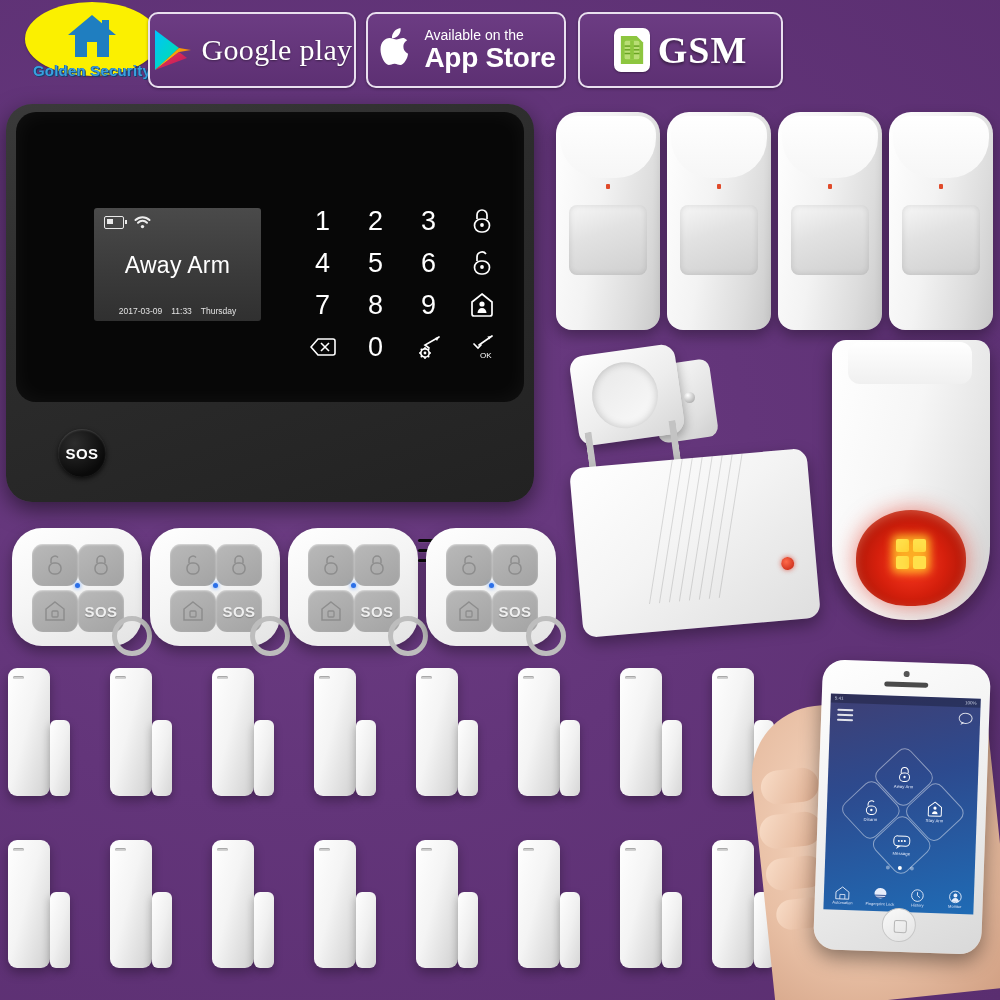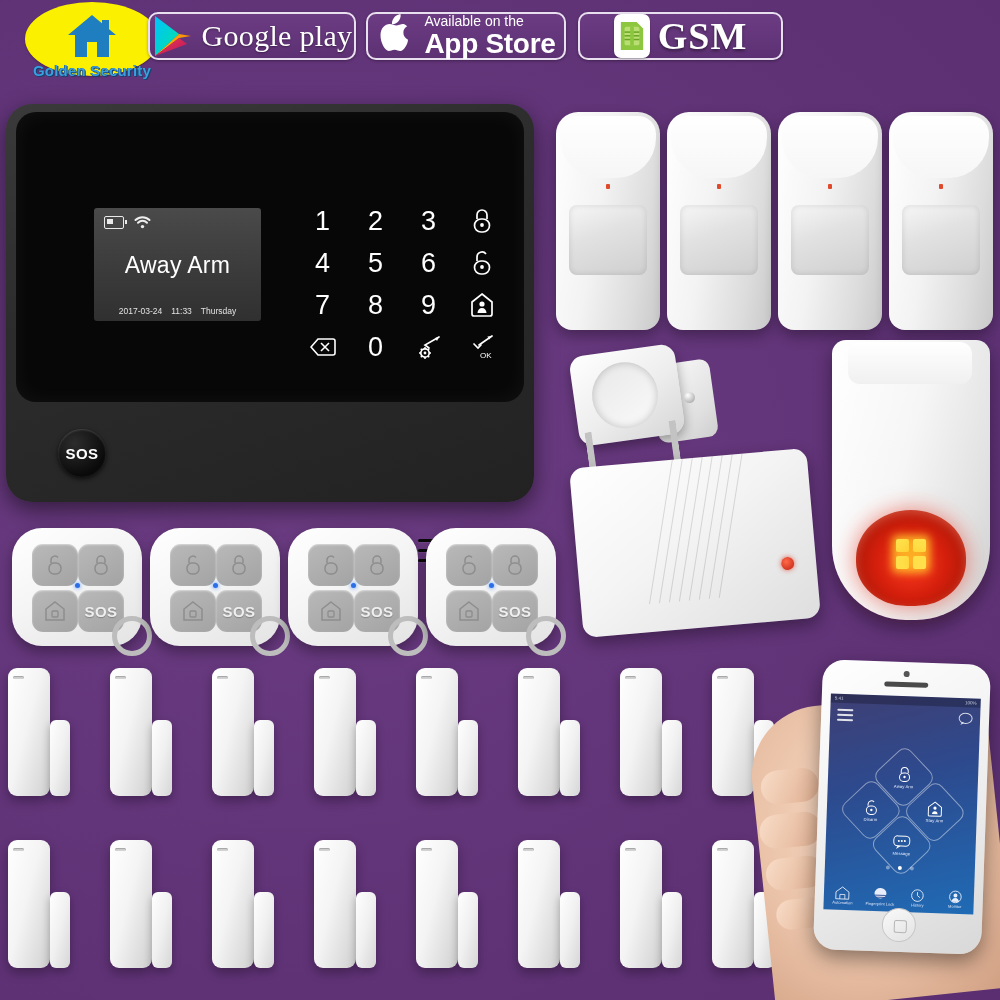--- a/index.html
+++ b/index.html
@@ -9,21 +9,21 @@
     background:#63357a;
   }
   #stage{position:relative;width:1000px;height:1000px;
     background:
       radial-gradient(ellipse at 30% 45%, #6d3d84 0%, #63357a 45%, #5a2e70 100%);
     overflow:hidden;}
 
   
   .badgebar{position:absolute;left:0;top:0;width:1000px;height:92px;z-index:40;}
   .badge{
-    position:absolute;top:12px;height:48px;
+    position:absolute;top:12px;height:76px;
     border:2px solid #e9e0ef;border-radius:10px;
     background:linear-gradient(180deg,#6c3c83 0%,#5d3073 100%);
     box-shadow:0 1px 3px rgba(0,0,0,.35);
     display:flex;align-items:center;justify-content:center;gap:8px;
     box-sizing:border-box;
   }
   .badge-gp{left:148px;width:208px;}
   .badge-as{left:366px;width:200px;}
   .badge-gsm{left:578px;width:205px;}
   .badge-wifi{left:793px;width:200px;}
@@ -284,21 +284,21 @@
               <i class="batt-fill"></i>
             </span>
           <svg width="17" height="13" viewBox="0 0 17 13">
             <path d="M1.5 4a10 10 0 0114 0" stroke="#eee" stroke-width="2" fill="none" stroke-linecap="round"></path>
             <path d="M4 6.7a6.4 6.4 0 019 0" stroke="#eee" stroke-width="2" fill="none" stroke-linecap="round"></path>
             <circle cx="8.5" cy="10.6" r="1.7" fill="#eee"></circle>
           </svg>
         </div>
         <div class="lcd-mode">Away Arm</div>
         <div class="lcd-bottom">
-          <span>2017-03-24</span>
+          <span>2017-03-09</span>
           <span>11:33</span>
           <span>Thursday</span>
         </div>
       </div>
 
       <div class="keypad">
 
         <div class="key" style="left:0;top:0">
             <span class="knum">1</span>
           </div>

